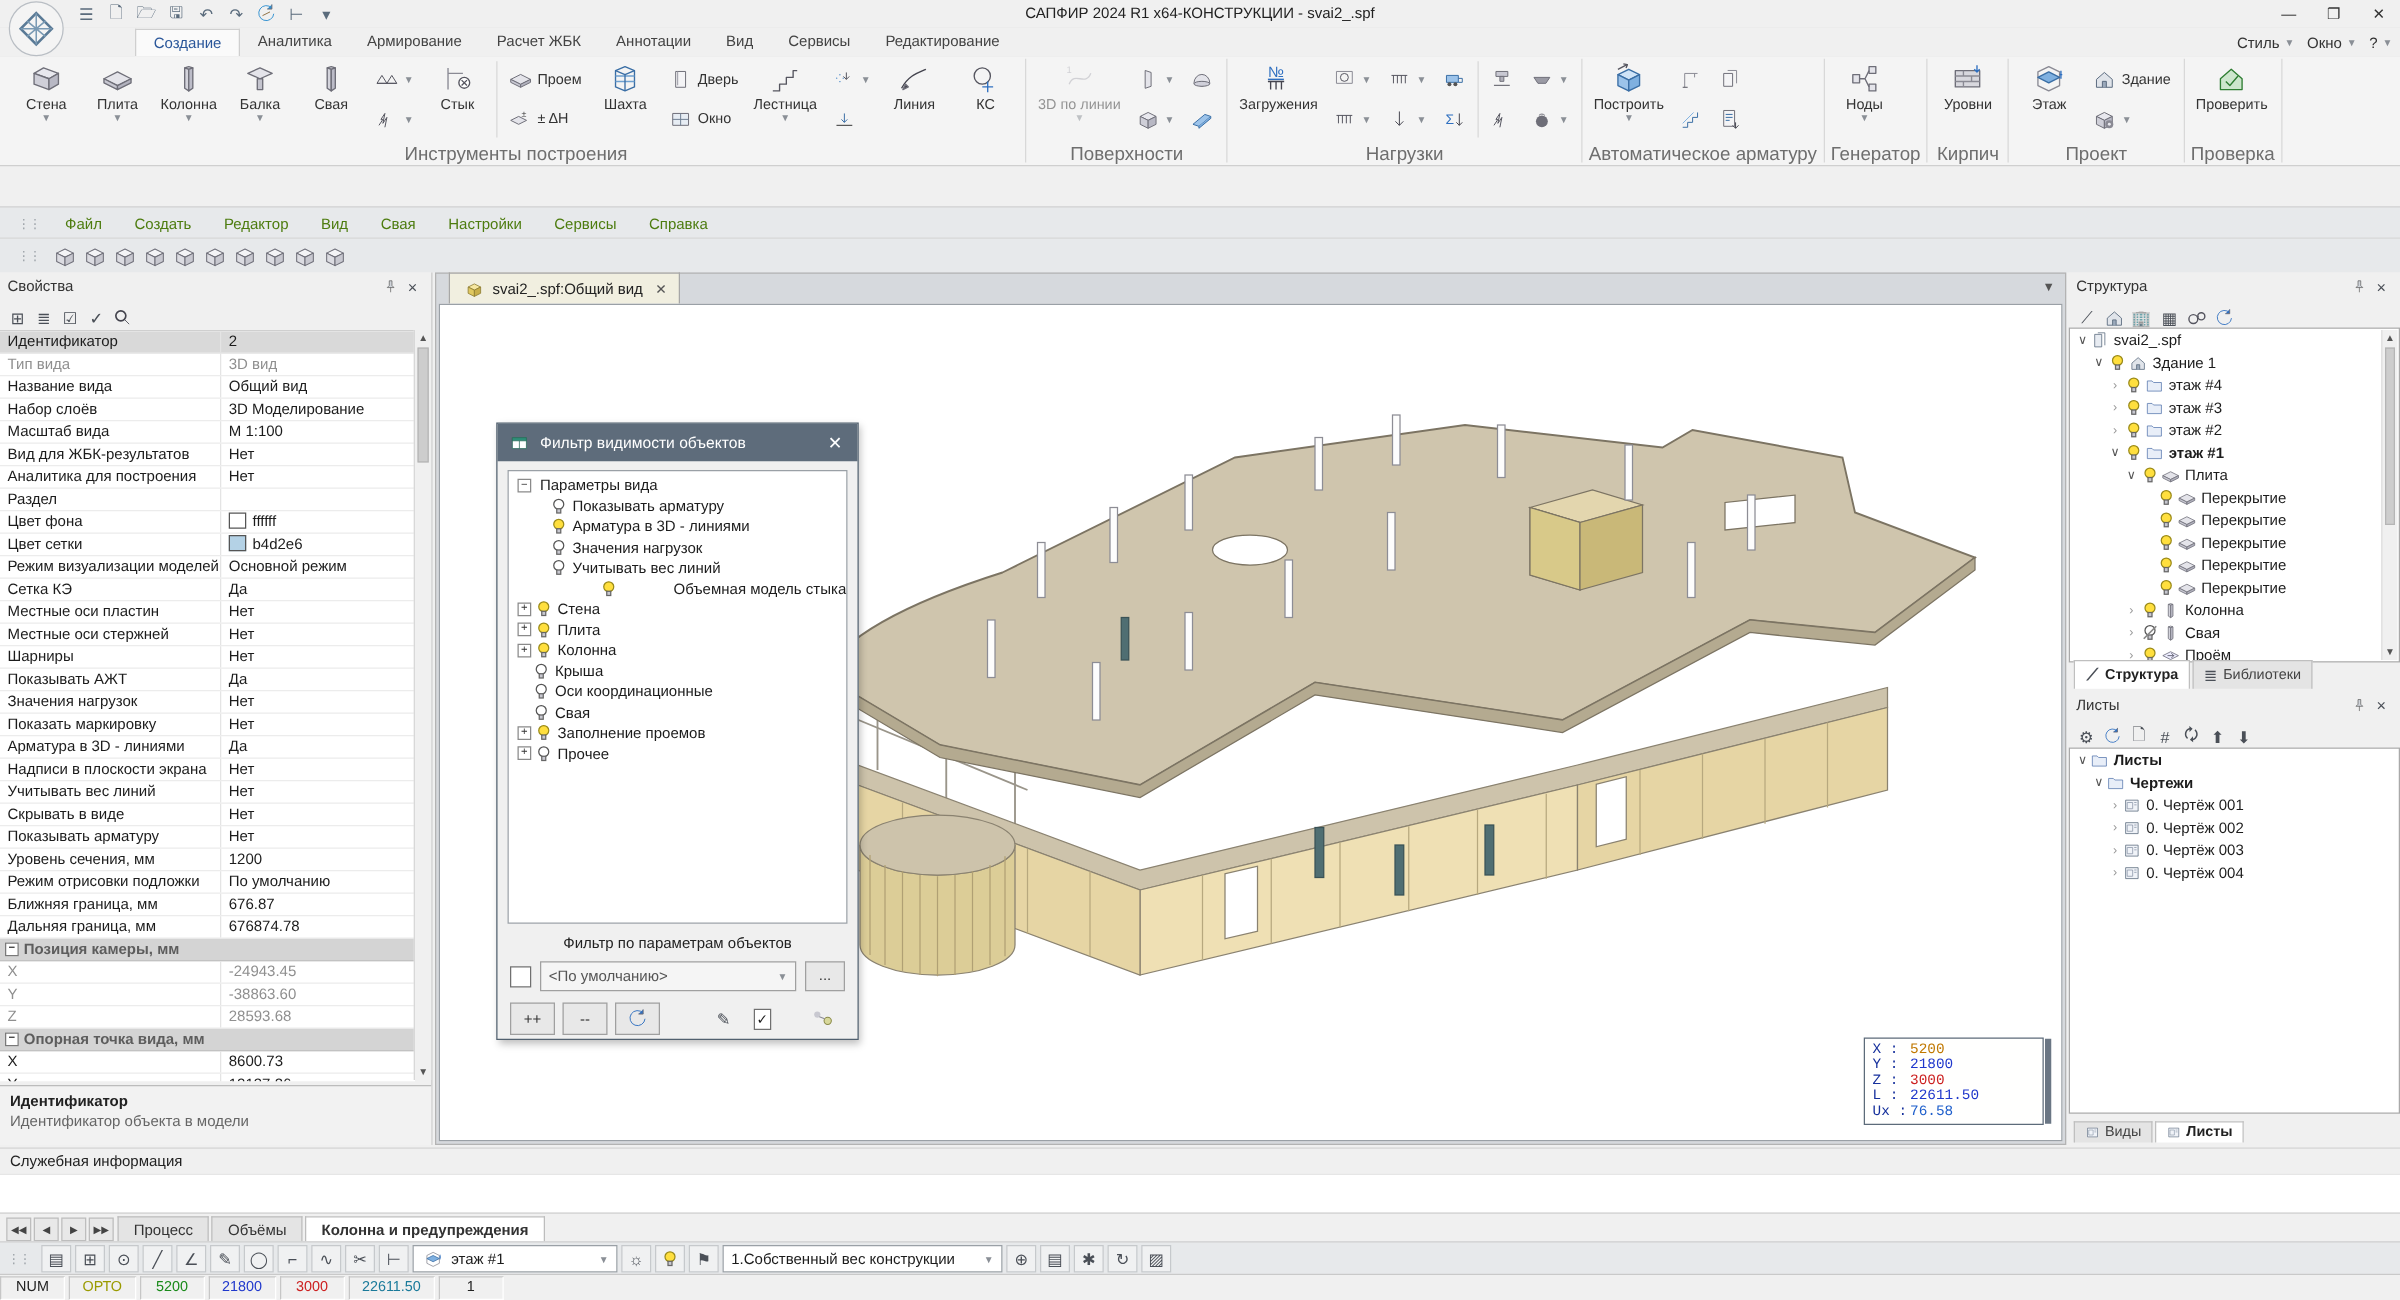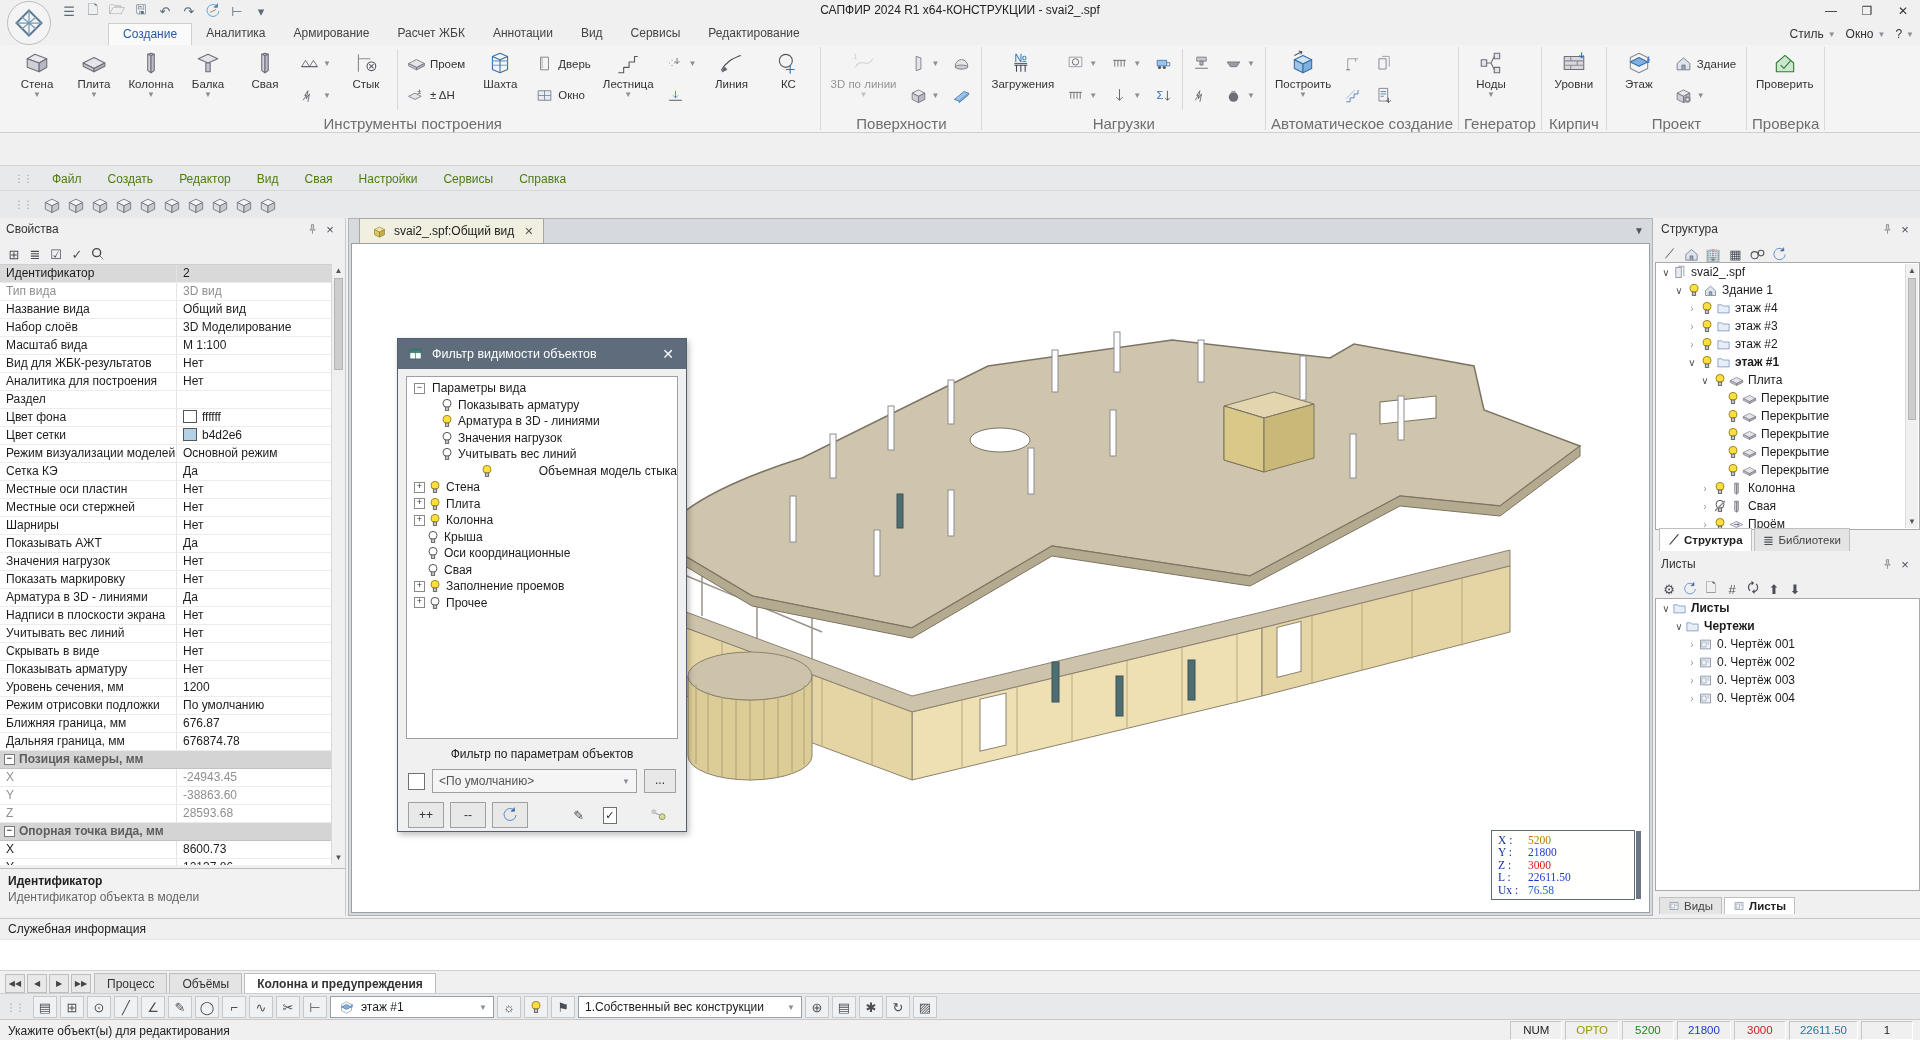--- a/index.html
+++ b/index.html
@@ -67,21 +67,21 @@
   #propfoot .t{font-weight:bold;color:#222}
   #propfoot .d{color:#666;margin-top:2px}
   
   #viewport{left:348px;top:218px;width:1305px;height:698px;background:#d6d9dd;border:1px solid #b3b3b3;box-sizing:border-box}
   #vtabs{height:24px;display:flex;align-items:flex-end;padding-left:10px}
   .vtab{display:flex;align-items:center;gap:6px;background:#f1efe0;border:1px solid #a7a7a7;border-bottom:none;padding:3px 10px;font-size:12px;color:#222}
   .vtab .x{color:#555;font-size:11px;margin-left:4px}
   #vmenu-arrow{position:absolute;right:8px;top:6px;color:#555;font-size:10px}
   #canvas{position:absolute;left:2px;top:24px;width:1299px;height:670px;background:#fff;border:1px solid #9aa0a6;box-sizing:border-box}
   
-  #coords{position:absolute;right:14px;bottom:12px;width:132px;background:#fffffe;border:1px solid #5d6b7a;padding:3px 4px 3px 6px;font-family:Liberation Serif, serif;font-size:11.5px;line-height:12.5px}
+  #coords{position:absolute;right:14px;bottom:12px;width:132px;background:#fffffe;border:1px solid #5d6b7a;padding:3px 4px 3px 6px;font-family:Liberation Mono, monospace;font-size:11.5px;line-height:12.5px}
   #coords .cl{color:#16309c;display:inline-block;width:30px}
   #coords::after{content:"";position:absolute;right:-7px;top:0;height:100%;width:5px;background:#6a7684}
   
   #structpanel{left:1655px;top:218px;width:265px;height:334px;background:#f0f0f0}
   #structtree{left:1655px;top:262px;width:265px;height:268px;background:#fff;border:1px solid #a9a9a9;box-sizing:border-box;overflow:hidden}
   .trow{display:flex;align-items:center;height:18px;white-space:nowrap}
   .trow .exp{width:12px;text-align:center;color:#555;font-size:10px}
   .trow .exp.closed{color:#999}
   .trow .lab{margin-left:4px}
   .trow .lab.b{font-weight:bold}
@@ -581,21 +581,21 @@
             <span class="ic">
               <svg width="19" height="19" viewBox="0 0 24 24">
                 <path d="M5,3 L16,3 L16,19 L5,19 Z" fill="#f4f4f6" stroke="#6e6e78" stroke-linejoin="round"></path>
                 <path d="M7,7 L14,7 M7,10 L14,10 M7,13 L11,13" fill="none" stroke="#3a6ea5" stroke-linejoin="round"></path>
                 <path d="M17,15 L17,21 M14,18 L17,21 L20,18" fill="none" stroke="#44444e" stroke-linejoin="round"></path>
               </svg>
             </span>
           </div>
         </div>
       </div>
-      <div class="glabel">Автоматическое создание</div>
+      <div class="glabel">Автоматическое арматуру</div>
     </div>
     <div class="vsep"></div>
     <div class="rgroup">
       <div class="cells">
         <div class="bigbtn">
           <span class="ic">
             <svg width="26" height="26" viewBox="0 0 24 24">
               <path d="M3,9 L8,9 L8,15 L3,15 Z" fill="#e4e4ea" stroke="#6e6e78" stroke-linejoin="round"></path>
               <path d="M15,3 L20,3 L20,8 L15,8 Z" fill="#e4e4ea" stroke="#6e6e78" stroke-linejoin="round"></path>
               <path d="M15,16 L20,16 L20,21 L15,21 Z" fill="#e4e4ea" stroke="#6e6e78" stroke-linejoin="round"></path>
@@ -1721,21 +1721,20 @@
       <div class="tbtn">
         <span class="chip" style="width:15px">↻</span>
       </div>
       <div class="tbtn">
         <span class="chip" style="width:15px">▨</span>
       </div>
     </span>
 </div>
 
 <div id="statusbar" class="abs">
-  <span id="sb-hint">Укажите объект(ы) для редактирования</span>
   <span id="sb-cells" style="display:flex;padding-right:4px">
       <div class="sbcell" style="color: rgb(34, 34, 34);">NUM</div>
       <div class="sbcell" style="color: rgb(154, 154, 0);">ОРТО</div>
       <div class="sbcell" style="color: rgb(26, 138, 26);">5200</div>
       <div class="sbcell" style="color: rgb(32, 56, 204);">21800</div>
       <div class="sbcell" style="color: rgb(204, 32, 32);">3000</div>
       <div class="sbcell" style="color: rgb(26, 122, 154);">22611.50</div>
       <div class="sbcell" style="color: rgb(34, 34, 34);">1</div>
     </span>
 </div>

